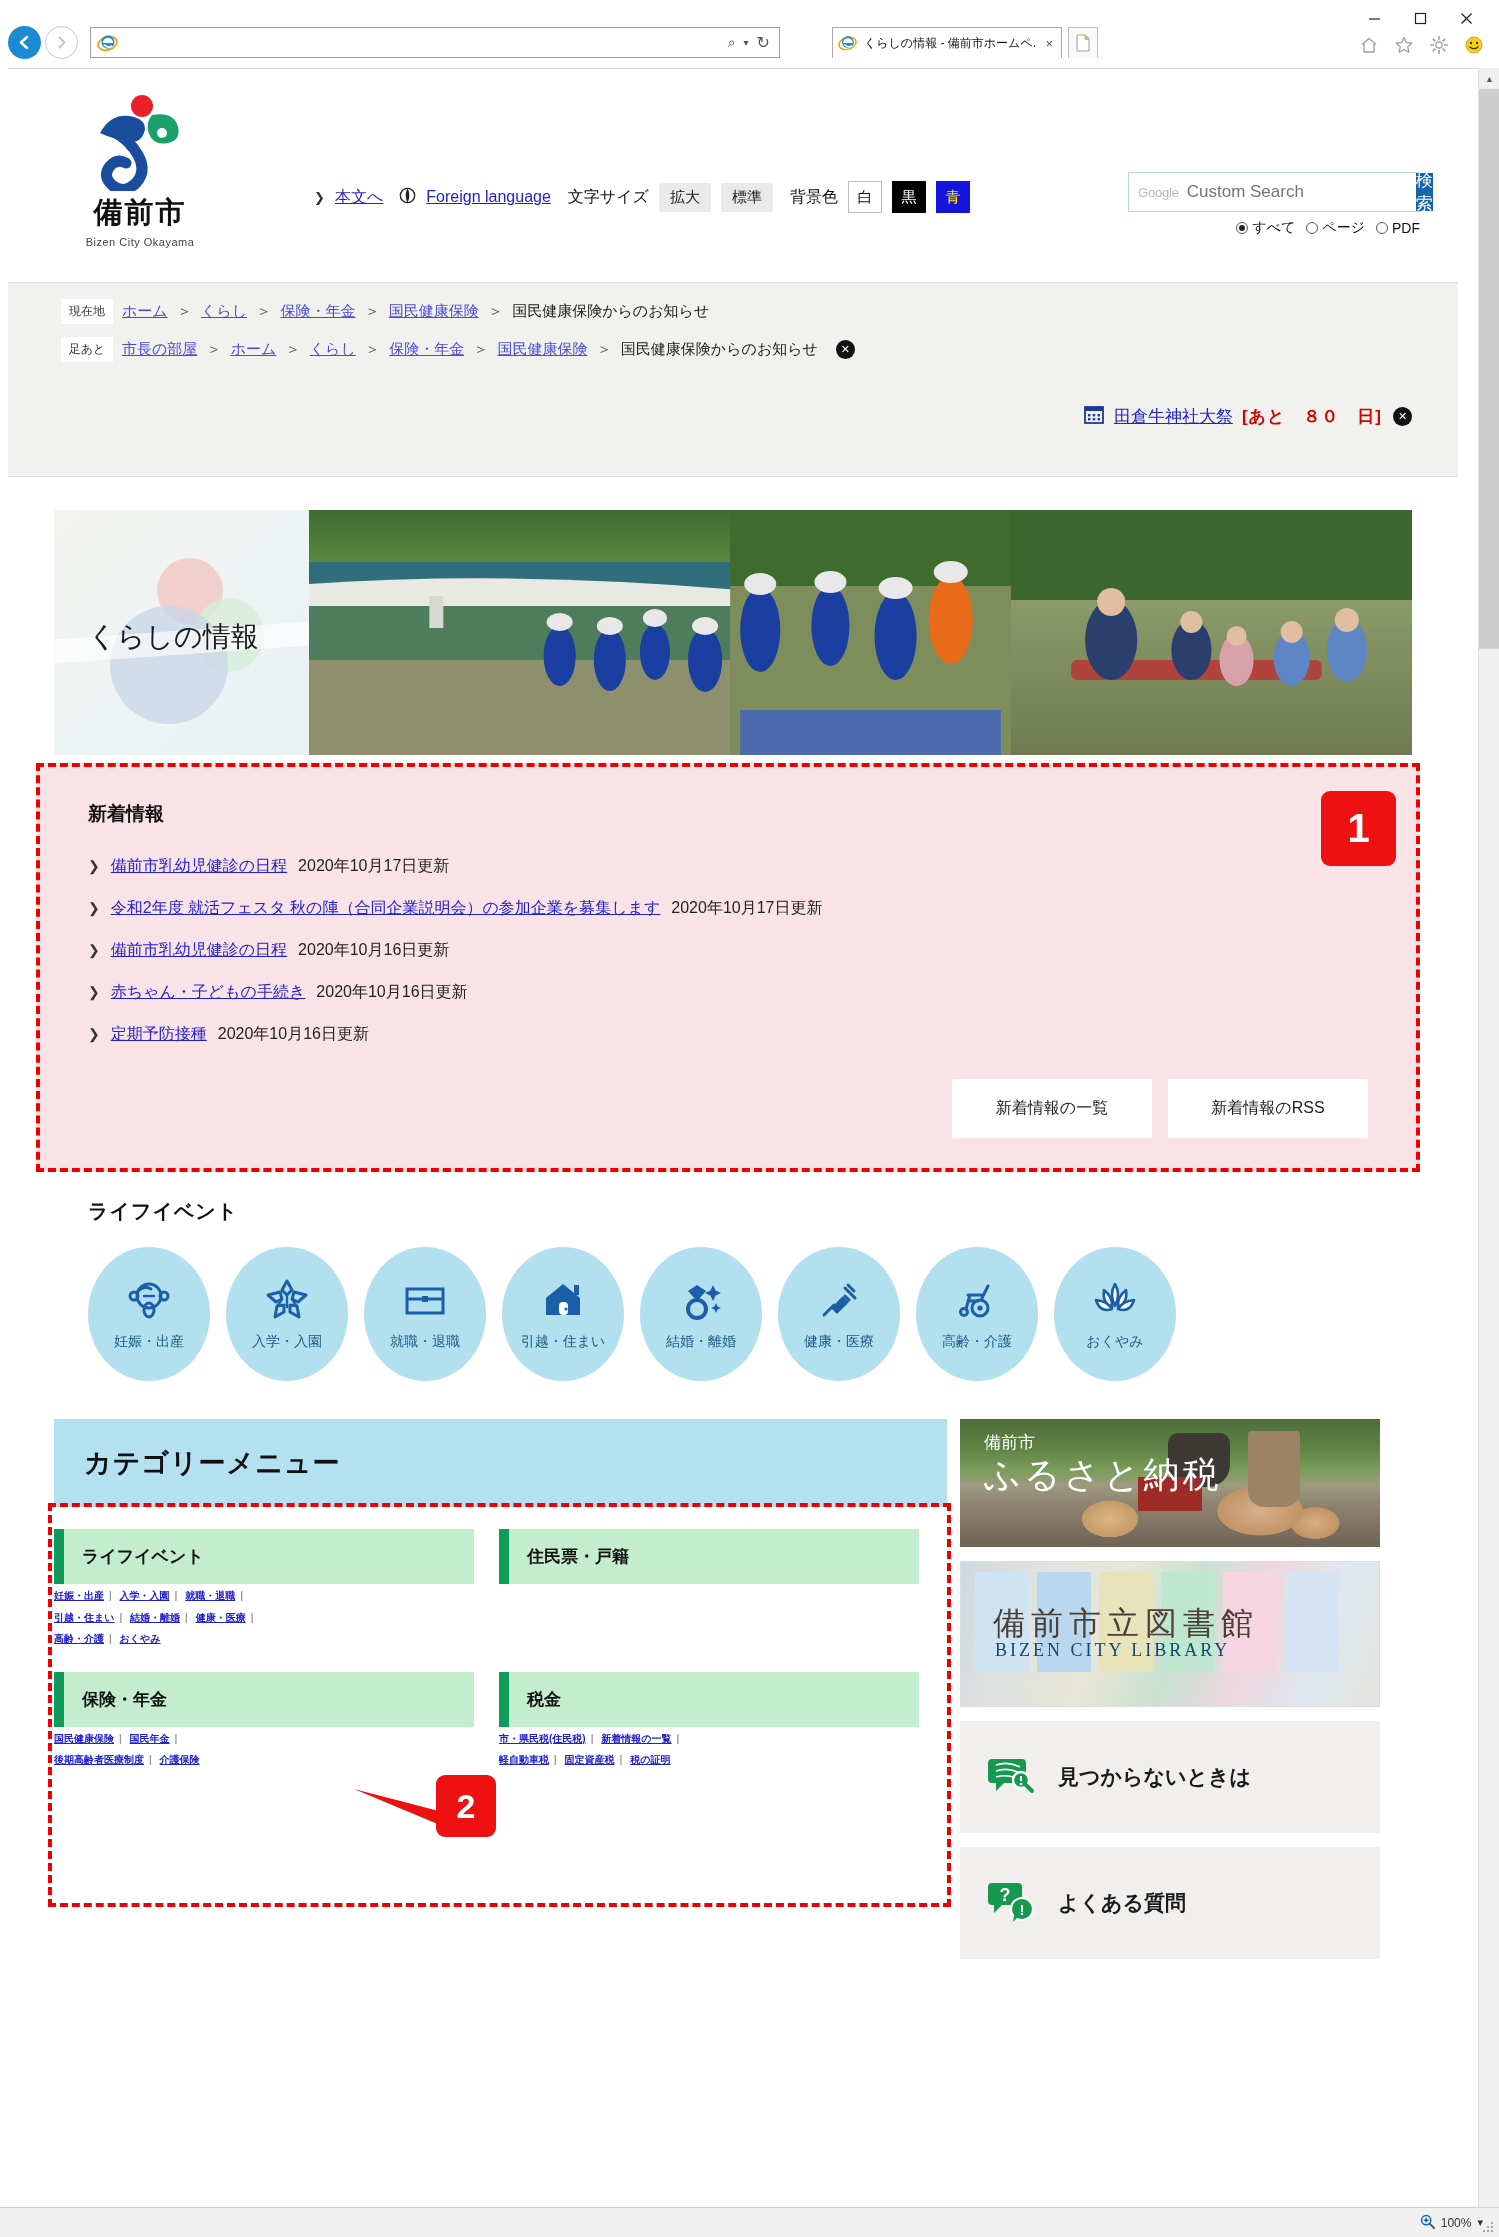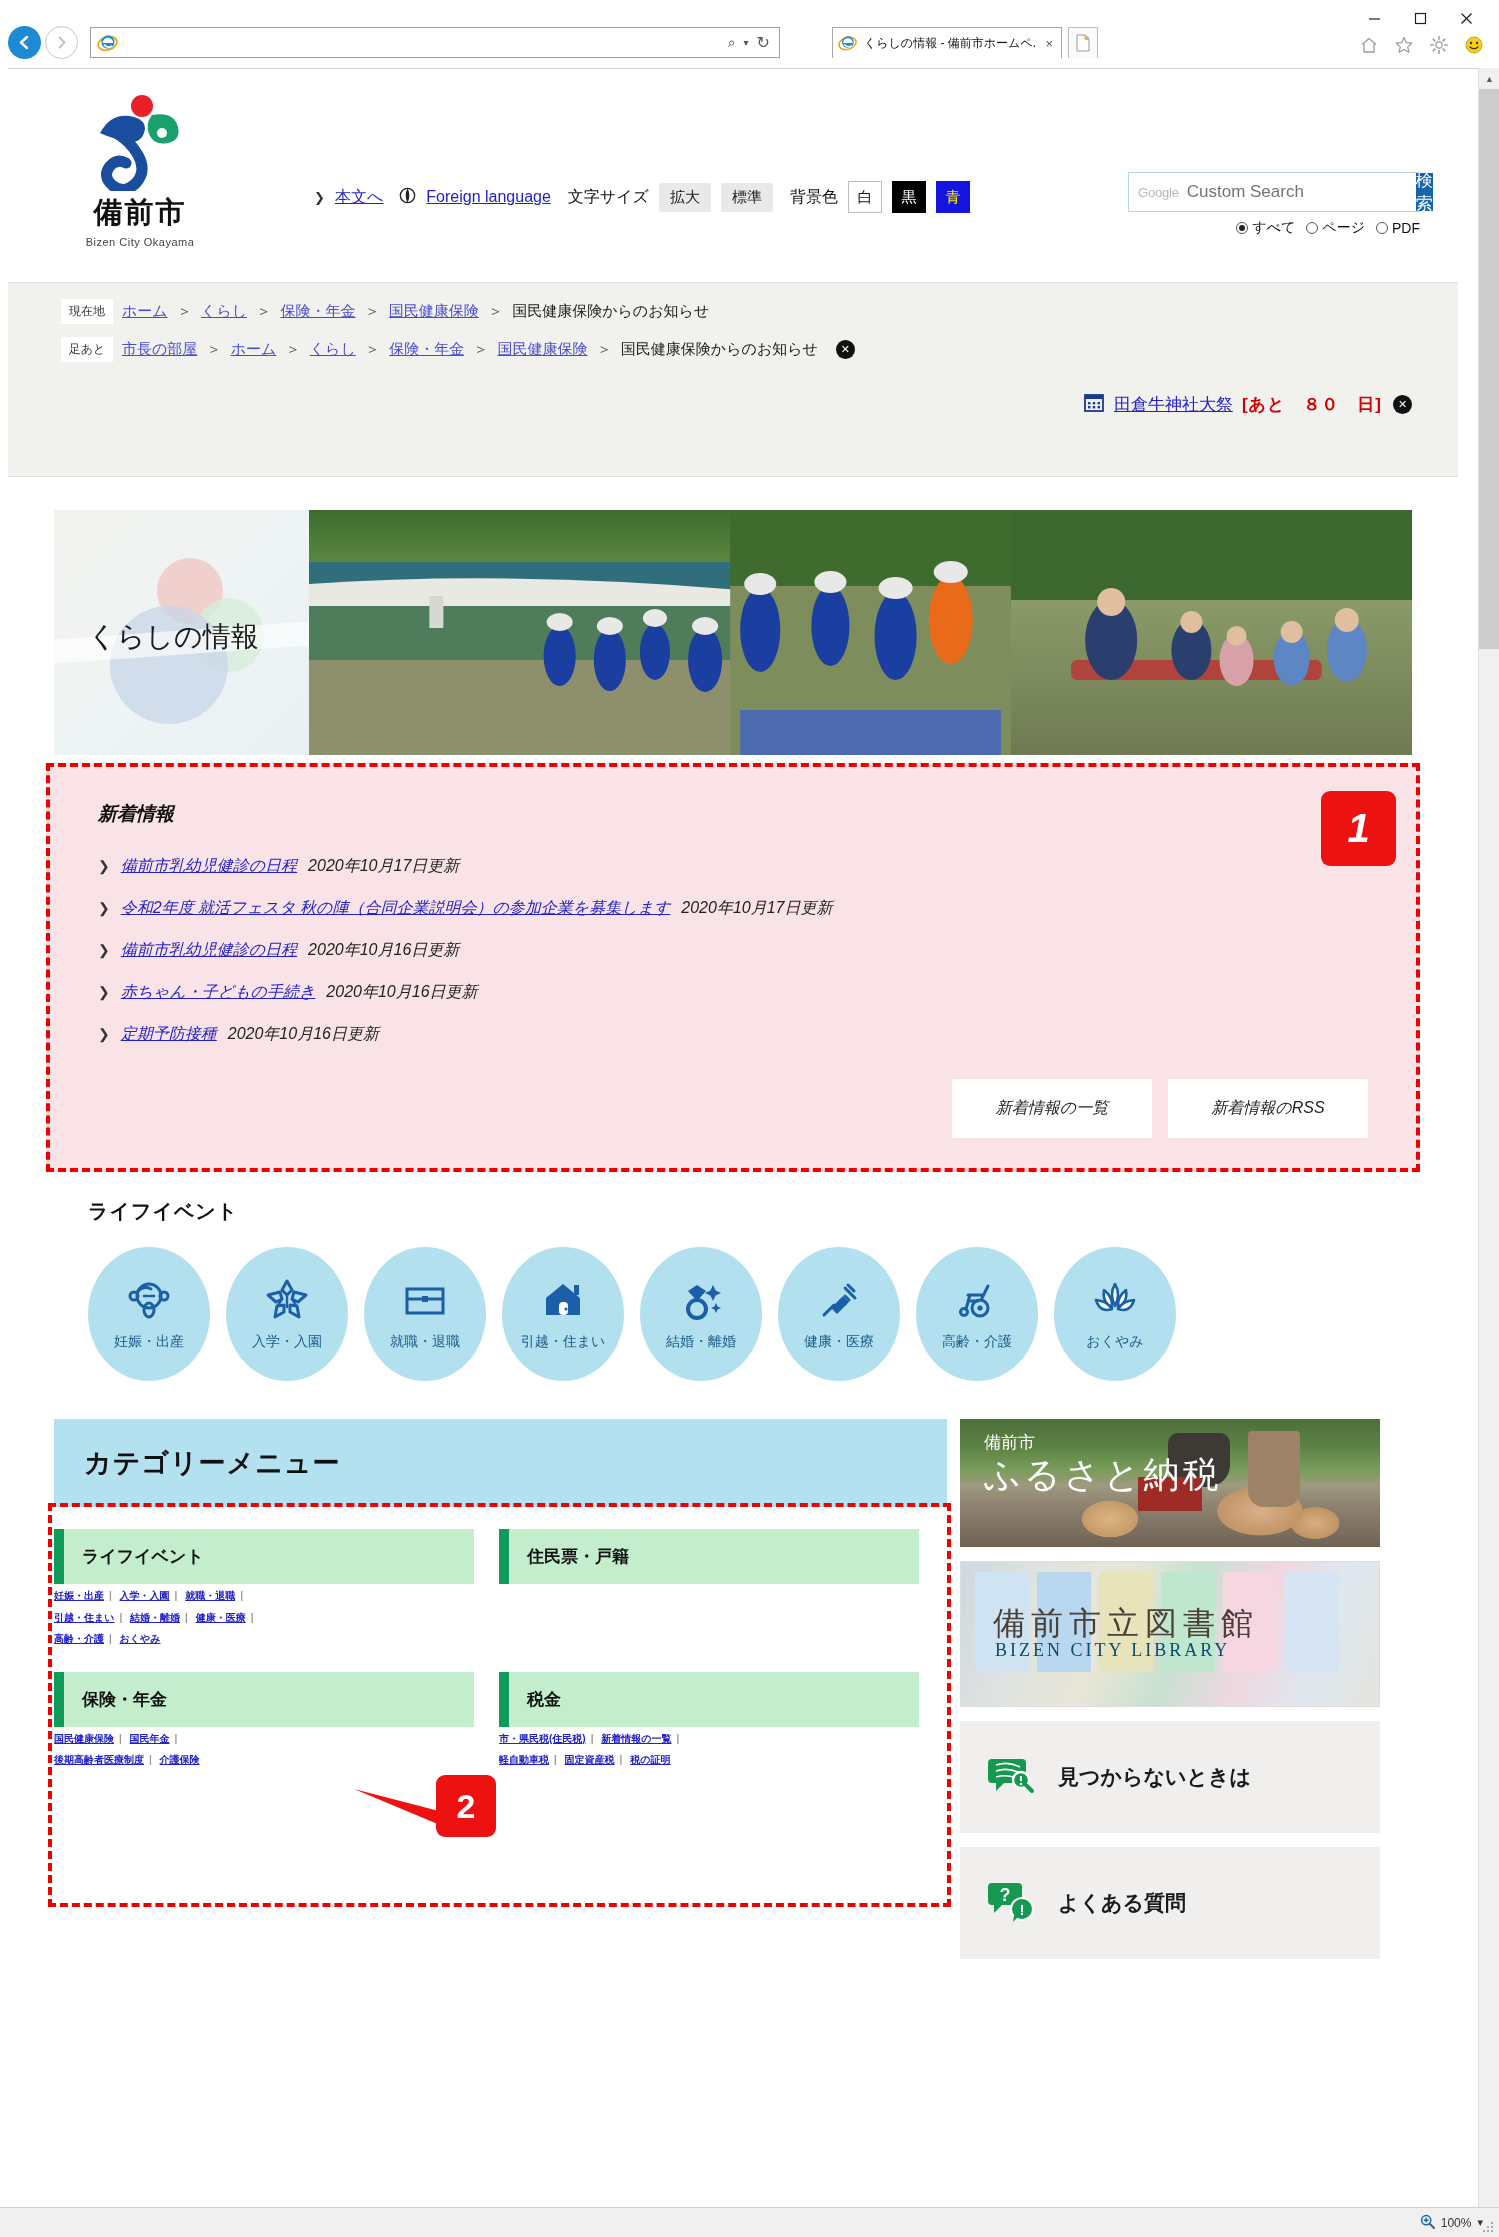--- a/index.html
+++ b/index.html
@@ -101,40 +101,40 @@
   
   .crumbband { background:#f1f1ee; border-top:1px solid #dedede; border-bottom:1px solid #dedede;
                padding:16px 0 14px 0; position:relative; height:195px; }
   .crumbline { display:flex; align-items:center; gap:9px; padding-left:53px; margin-bottom:13px; font-size:15px; }
   .crumb-tag { background:#fff; color:#333; font-size:12px; padding:4px 7px; min-width:52px; text-align:center; }
   .crumb a { color:#4a4ad6; text-decoration:underline; }
   .crumb-sep { color:#555; margin:0 5px; }
   .crumb-cur { color:#222; }
   .closebadge { width:19px; height:19px; border-radius:50%; background:#111; color:#fff; font-size:11px;
                 display:inline-flex; align-items:center; justify-content:center; margin-left:9px; }
-  .eventline { position:absolute; right:46px; top:108px; display:flex; align-items:center; gap:9px; font-size:17px; }
+  .eventline { position:absolute; right:46px; top:120px; display:flex; align-items:center; gap:9px; font-size:17px; }
   .event-link { color:#2222cc; text-decoration:underline; }
   .event-count { color:#d40000; font-weight:bold; letter-spacing:1px; }
 
   
   .hero { margin:33px 46px 0 46px; height:245px; display:flex; overflow:hidden; }
   .hero-left { width:255px; position:relative; background:linear-gradient(135deg,#f3f3ef 0%,#eef3f4 55%,#e9f1f2 100%); }
   .hero-left .blob-r { position:absolute; left:103px; top:48px; width:66px; height:66px; border-radius:50%;
                        background:#f0c3c0; opacity:.75; }
   .hero-left .blob-g { position:absolute; left:140px; top:88px; width:70px; height:74px; border-radius:50%;
                        background:#d6ecd9; opacity:.8; }
   .hero-left .blob-b { position:absolute; left:56px; top:96px; width:118px; height:118px; border-radius:50%;
                        background:#c8d5e8; opacity:.75; }
   .hero-left .sheen { position:absolute; left:-10px; top:120px; width:290px; height:24px; background:#fff;
                       opacity:.65; transform:rotate(-4deg); }
   .hero-title { position:absolute; left:34px; top:108px; font-size:28px; color:#1b1b1b; font-weight:500; }
   .hero-right { flex:1; position:relative; overflow:hidden; }
 
   
-  .news-outer { position:relative; margin:8px 38px 0 38px;font-style:italic; }
+  .news-outer { position:relative; margin:8px 38px 0 28px; }
   .redbox { position:absolute; inset:0; border:4px dashed #ee0000; pointer-events:none; }
   .news { background:#fae3e6; padding:38px 52px 34px 52px; }
   .news h2 { font-size:19px; color:#111; margin-bottom:29px; }
   .news-item { display:flex; align-items:baseline; gap:11px; margin-bottom:21px; font-size:16px; }
   .news-item .chev { color:#333; font-size:14px; }
   .news-item a { color:#2222cc; text-decoration:underline; }
   .news-item .date { color:#222; }
   .news-btns { display:flex; justify-content:flex-end; gap:16px; margin-top:34px; }
   .news-btn { background:#fff; font-size:16px; color:#222; padding:19px 0; width:200px; text-align:center; }
   .marker { position:absolute; background:#ee1111; color:#fff; font-weight:bold; display:flex;

